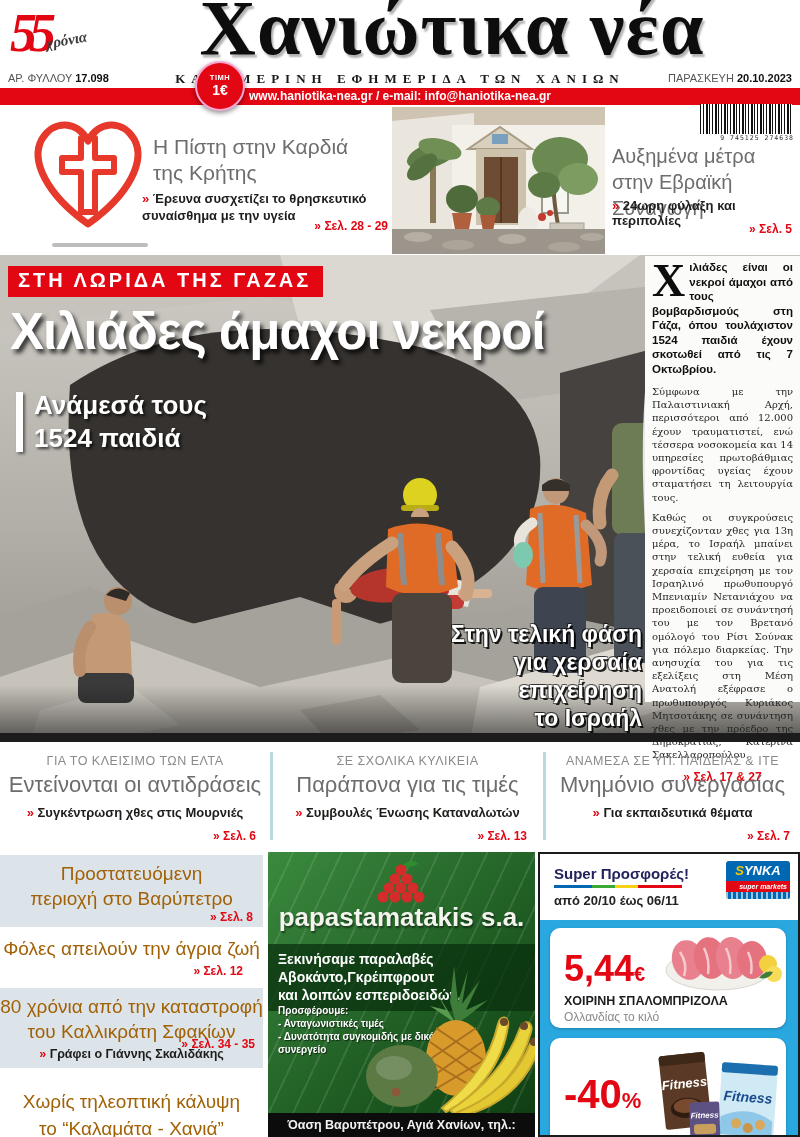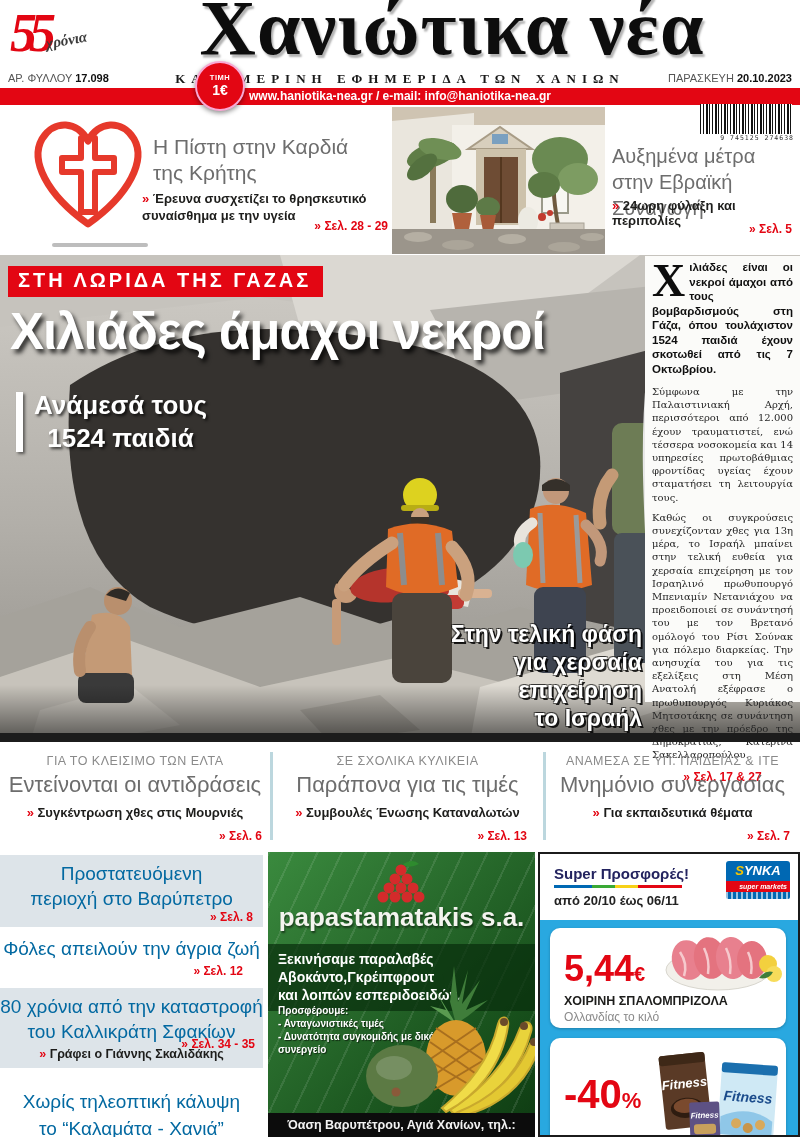--- a/index.html
+++ b/index.html
@@ -53,37 +53,37 @@
   .dropcap{float:left;font:700 46px/38px "Liberation Serif",serif;color:#0d0d0d;margin:2px 4px 0 0;}
   .col-body{font:400 10px/13.2px "DejaVu Serif",serif;color:#262626;text-align:justify;margin-top:9px;}
   .col-body + .col-body{margin-top:7px;}
   .col-page{text-align:center;font:700 12px "Liberation Sans",sans-serif;margin-top:8px;}
   .gaza-label{left:8px;top:266px;background:#e30613;color:#fff;padding:3px 12px 5px 10px;
         font:700 20px "Liberation Sans",sans-serif;letter-spacing:3px;}
   .main-headline{left:10px;top:302px;width:640px;font:700 51px "Liberation Sans",sans-serif;color:#fff;
         letter-spacing:-1px;text-shadow:3px 4px 4px rgba(0,0,0,.75);}
   .subhead-bar{left:16px;top:392px;width:7px;height:60px;background:#fff;box-shadow:2px 2px 3px rgba(0,0,0,.5);}
   .main-subhead{left:34px;top:389px;font:700 26px/33px "Liberation Sans",sans-serif;color:#fff;
-        text-shadow:2px 2px 3px rgba(0,0,0,.7);text-align:center;}
+        text-shadow:2px 2px 3px rgba(0,0,0,.7);}
   .photo-caption{left:300px;top:620px;width:342px;text-align:right;
         font:700 23px/28px "Liberation Sans",sans-serif;color:#fff;
         text-shadow:2px 2px 0 rgba(0,0,0,.85),-1px -1px 0 rgba(0,0,0,.5),1px -1px 0 rgba(0,0,0,.5),-1px 1px 0 rgba(0,0,0,.5);}
   .photo-bottom{left:0;top:733px;width:800px;height:9px;background:#1c1c1c;}
 
   
   .vdiv{top:752px;width:3px;height:88px;background:#bcd7de;}
   .mid{top:754px;text-align:center;}
   .mid .kicker{font:400 12.5px "Liberation Sans",sans-serif;color:#8a8a8a;letter-spacing:.5px;}
   .mid .mtitle{font:400 22px "Liberation Sans",sans-serif;color:#6d6d6d;margin-top:4px;}
   .mid .msub{font:700 13px "Liberation Sans",sans-serif;color:#1d1d1b;margin-top:7px;}
   .mid .mpage{font:700 12px "Liberation Sans",sans-serif;text-align:right;margin-top:9px;}
 
   
   .blbox{left:0;width:263px;background:#dde4e9;}
-  .bl-title{font:400 19px/25px "Liberation Sans",sans-serif;color:#0369a1;text-align:center;}
+  .bl-title{font:400 19px/25px "Liberation Sans",sans-serif;color:#a16207;text-align:center;}
   .bl-sub{font:700 12.5px "Liberation Sans",sans-serif;color:#1d1d1b;text-align:center;margin-top:3px;}
   .bl-page{font:700 12px "Liberation Sans",sans-serif;text-align:right;}
 
   
   .ad-green{left:268px;top:852px;width:267px;height:285px;overflow:hidden;
         background:linear-gradient(135deg,#3a8a3e 0%,#2a6e2e 35%,#174f1b 75%,#0e3a12 100%);}
   .leafveins{position:absolute;inset:0;
         background:repeating-linear-gradient(115deg,rgba(255,255,255,.10) 0 2px,rgba(255,255,255,0) 2px 22px);}
   .pp-logo{position:absolute;left:0;top:50px;width:100%;text-align:center;
         font:700 26px "Liberation Sans",sans-serif;color:#f4f4ef;letter-spacing:0;text-shadow:1px 2px 2px rgba(0,0,0,.5);}
@@ -314,21 +314,21 @@
   <div class="abs vdiv" style="left:270px;"></div>
   <div class="abs vdiv" style="left:543px;"></div>
 
   <div class="abs mid" style="left:0;width:270px;">
     <div class="kicker">ΓΙΑ ΤΟ ΚΛΕΙΣΙΜΟ ΤΩΝ ΕΛΤΑ</div>
     <div class="mtitle">Εντείνονται οι αντιδράσεις</div>
     <div class="msub">
       <span class="arrow">»</span>
       <span>Συγκέντρωση χθες στις Μουρνιές</span>
     </div>
-    <div class="mpage red" style="padding-right:8px;">
+    <div class="mpage red" style="padding-right:14px;">
       <span class="arrow">»</span>
       <span>Σελ. 6</span>
     </div>
   </div>
 
   <div class="abs mid" style="left:272px;width:271px;">
     <div class="kicker">ΣΕ ΣΧΟΛΙΚΑ ΚΥΛΙΚΕΙΑ</div>
     <div class="mtitle">Παράπονα για τις τιμές</div>
     <div class="msub">
       <span class="arrow">»</span>

